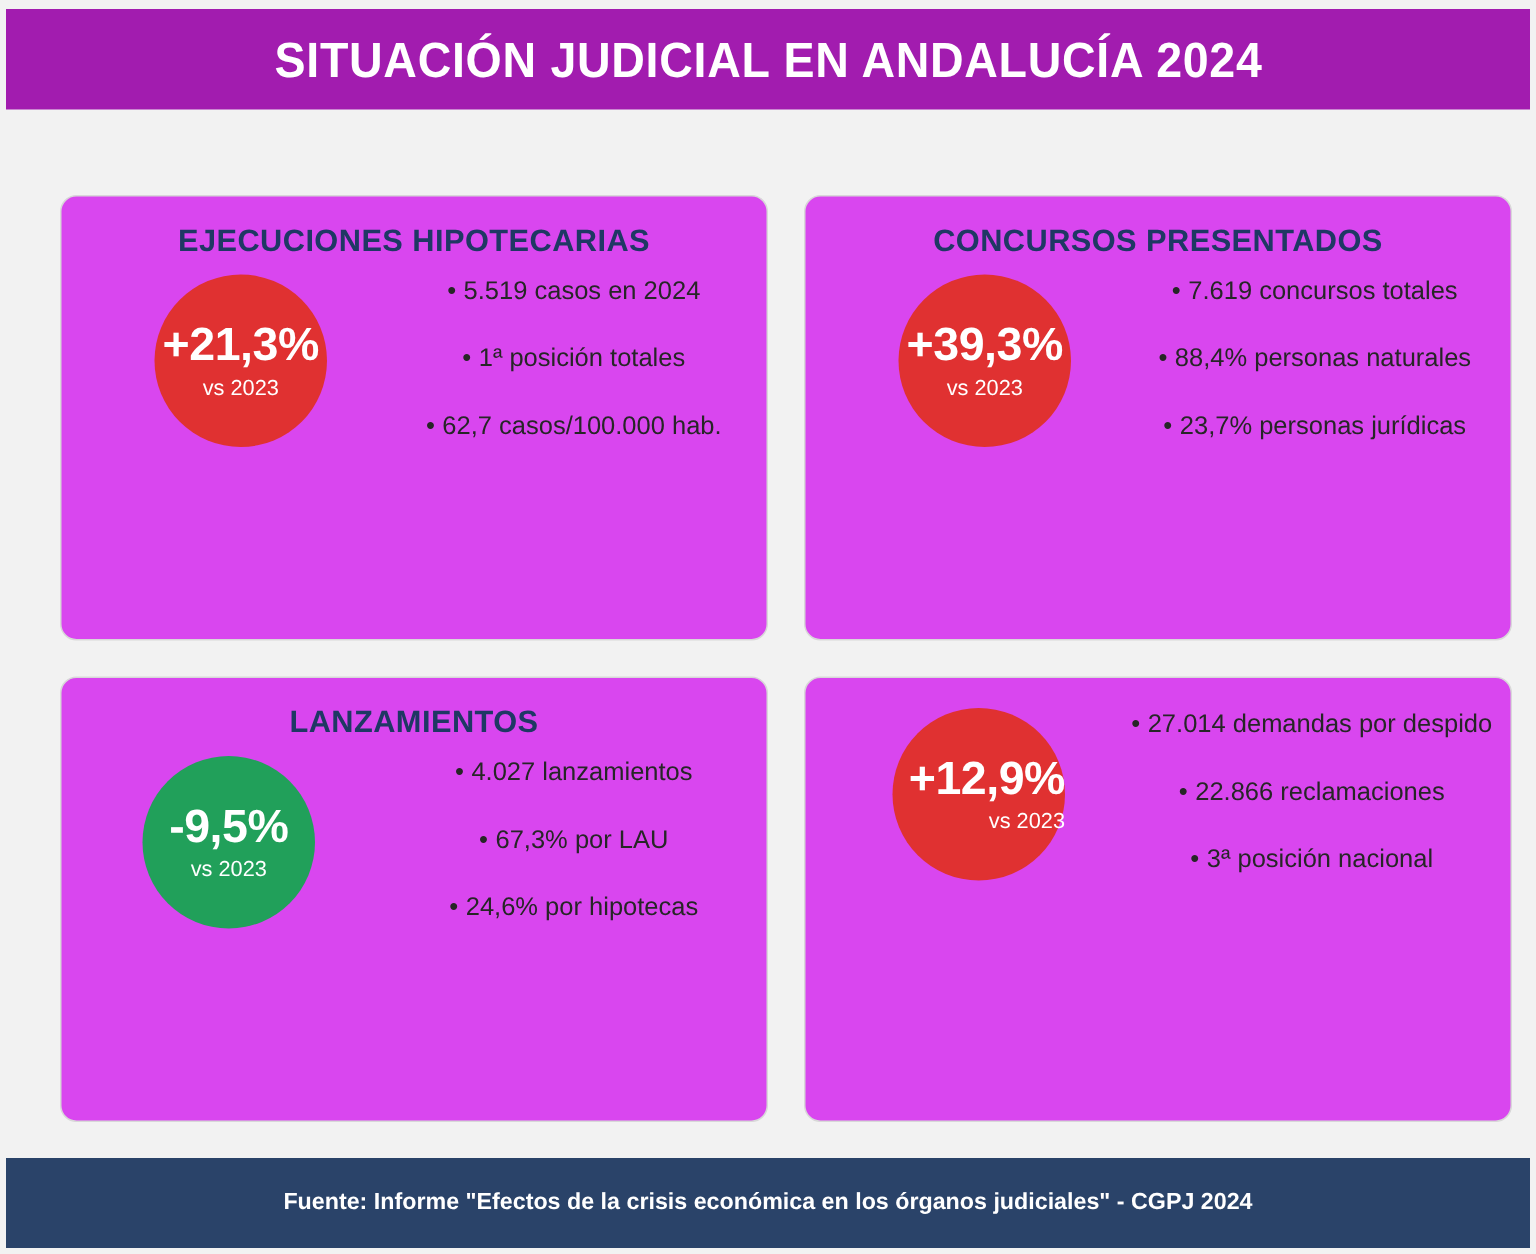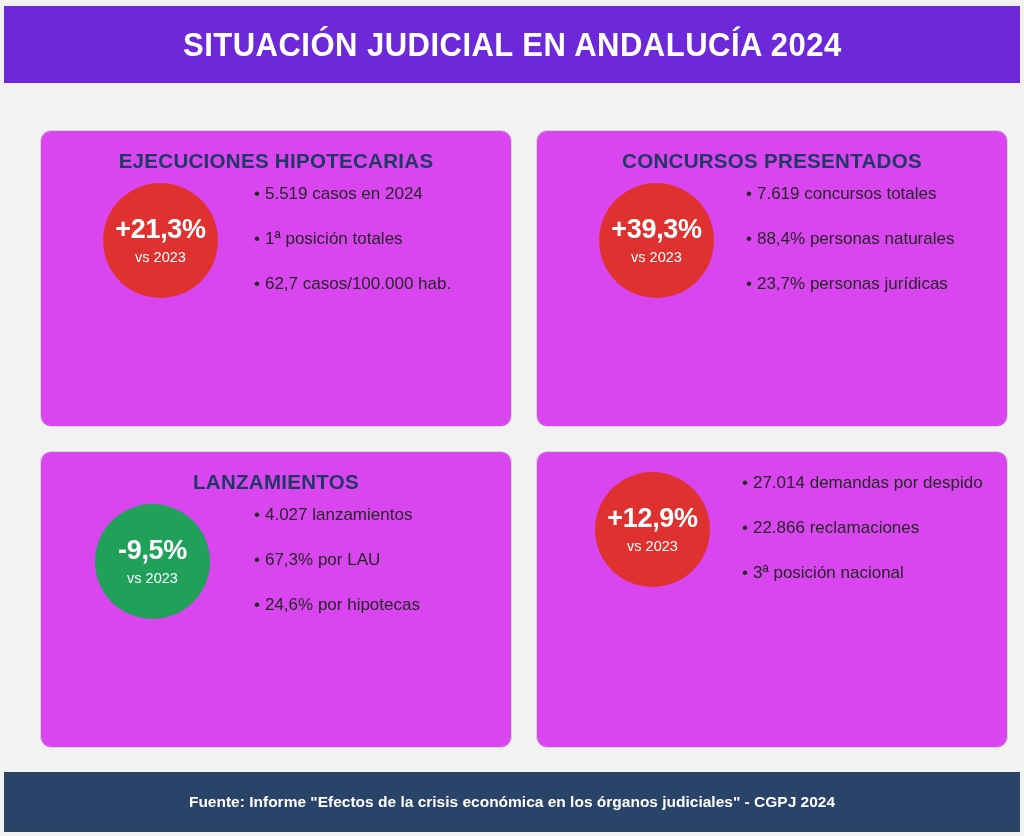--- a/index.html
+++ b/index.html
@@ -23,22 +23,22 @@
     display: flex;
     flex-direction: column;
   }
 
   
   .header-bar {
     position: absolute;
     left: 4px;
     top: 6px;
     width: 1016px;
-    height: 77px;
-    background: #6d28d9;
+    height: 67px;
+    background: #a21caf;
     display: flex;
     align-items: center;
     justify-content: center;
   }
   .header-title {
     color: #ffffff;
     font-size: 33px;
     font-weight: bold;
     letter-spacing: 0.5px;
     text-align: center;
@@ -99,58 +99,59 @@
     align-items: center;
     justify-content: center;
     margin-top: 2px;
     margin-left: 48px;
   }
   .badge.red   { background: #e03131; }
   .badge.green { background: #21a05a; }
 
   .badge-value {
     color: #ffffff;
-    font-size: 27px;
+    font-size: 31px;
     font-weight: bold;
     line-height: 1;
     letter-spacing: -0.3px;
   }
   .badge-sub {
     color: #ffffff;
     font-size: 14.5px;
     font-weight: normal;
     line-height: 1;
     margin-top: 7px;
   }
 
   .bullets {
     list-style: none;
     margin: 0;
     padding: 0;
     flex: 1 1 auto;
     margin-left: 36px;
     margin-top: 4px;
+    text-align: center;
   }
   .bullets li {
     font-size: 17px;
     color: #262626;
     line-height: 1;
     margin-bottom: 28px;
     white-space: nowrap;
   }
   .bullets li:last-child { margin-bottom: 0; }
   .bullet-dot {
     display: inline-block;
     margin-right: 5px;
   }
 
   
   .card-lanzamientos .badge { margin-left: 40px; justify-content: center; }
   .card-lanzamientos .bullets { margin-left: 44px; }
-  .card-demandas .badge { margin-left: 44px; }
+  .card-demandas .badge { margin-left: 44px; align-items: flex-end; }
   .card-demandas .bullets { margin-left: 32px; }
   .card-concursos .badge { margin-left: 48px; }
   .card-concursos .bullets { margin-left: 32px; }
 
   
   .footer-bar {
     position: absolute;
     left: 4px;
     top: 772px;
     width: 1016px;

